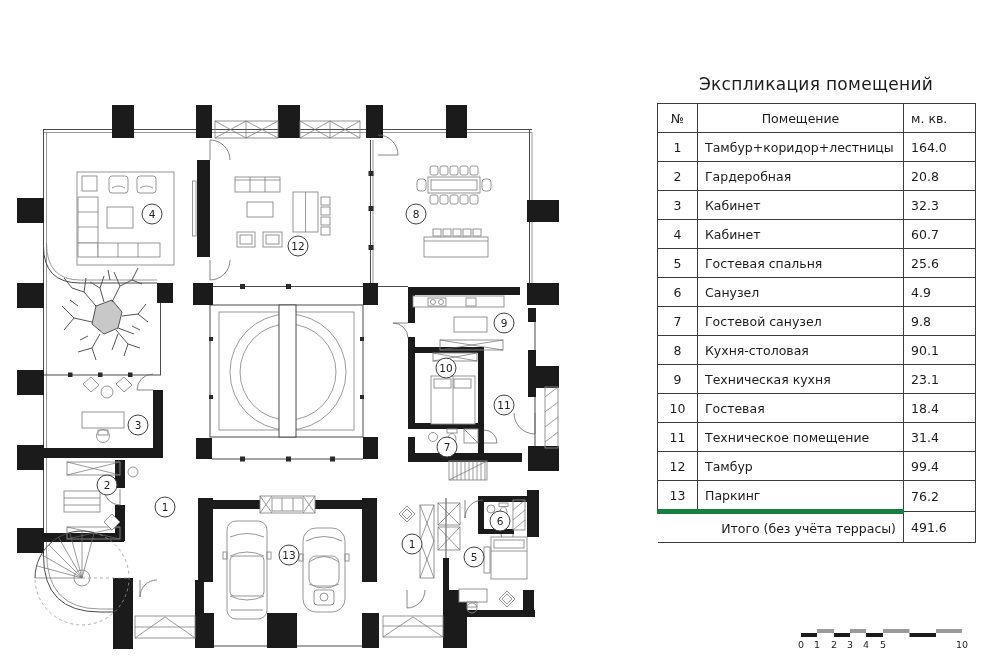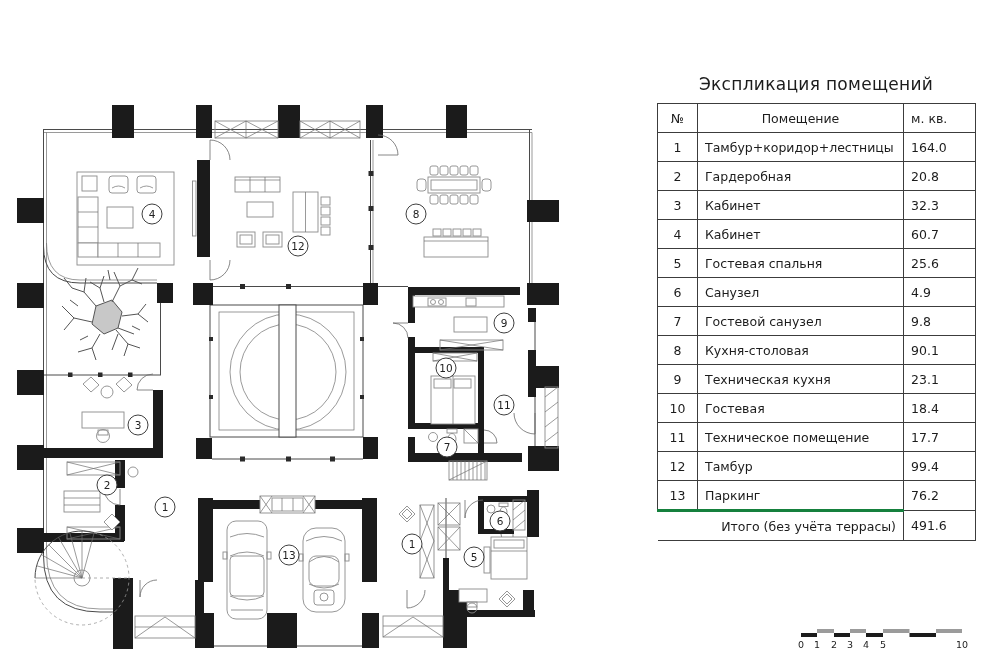--- a/index.html
+++ b/index.html
@@ -12,21 +12,21 @@
   .spec{position:absolute;left:645px;top:74px;width:318px;margin-left:12px;}
   .spec-title{font-size:17px;text-align:center;margin-bottom:9px;letter-spacing:.3px;}
   table.rooms{border-collapse:collapse;width:318px;table-layout:fixed;font-size:12.5px;}
   table.rooms th,table.rooms td{border:1px solid #3c3c3c;height:28px;padding:0 7px;
       font-weight:normal;white-space:nowrap;overflow:hidden;}
   table.rooms col.c-num{width:40px;} table.rooms col.c-name{width:206px;} table.rooms col.c-area{width:72px;}
   td.num,th.num{text-align:center;padding:0;}
   td.area,th.area{text-align:left;}
   th.name{text-align:center;}
   tr.total td{border-left:none;}
-  tr.total td.tlabel{text-align:right;border-top:3px solid #15803d;}
+  tr.total td.tlabel{text-align:right;border-top:5px solid #15803d;}
   
   .ln{stroke:#4a4a4a;stroke-width:1;fill:none;}
   .lt{stroke:#6e6e6e;stroke-width:.7;fill:none;}
   .blk{fill:#1b1b1b;stroke:none;}
   .fur{stroke:#8b8b8b;stroke-width:.9;fill:#fff;}
   .fno{stroke:#8b8b8b;stroke-width:.9;fill:none;}
   .arc{stroke:#6a6a6a;stroke-width:.8;fill:none;}
   .dsh{stroke:#9a9a9a;stroke-width:.8;fill:none;stroke-dasharray:3 3;}
   .post{fill:#2a2a2a;}
   .mkc{fill:#fff;stroke:#3f3f3f;stroke-width:1;}
@@ -498,21 +498,21 @@
             <td class="area">23.1</td>
           </tr>
           <tr>
             <td class="num">10</td>
             <td class="name">Гостевая</td>
             <td class="area">18.4</td>
           </tr>
           <tr>
             <td class="num">11</td>
             <td class="name">Техническое помещение</td>
-            <td class="area">17.7</td>
+            <td class="area">31.4</td>
           </tr>
           <tr>
             <td class="num">12</td>
             <td class="name">Тамбур</td>
             <td class="area">99.4</td>
           </tr>
           <tr>
             <td class="num">13</td>
             <td class="name">Паркинг</td>
             <td class="area">76.2</td>

